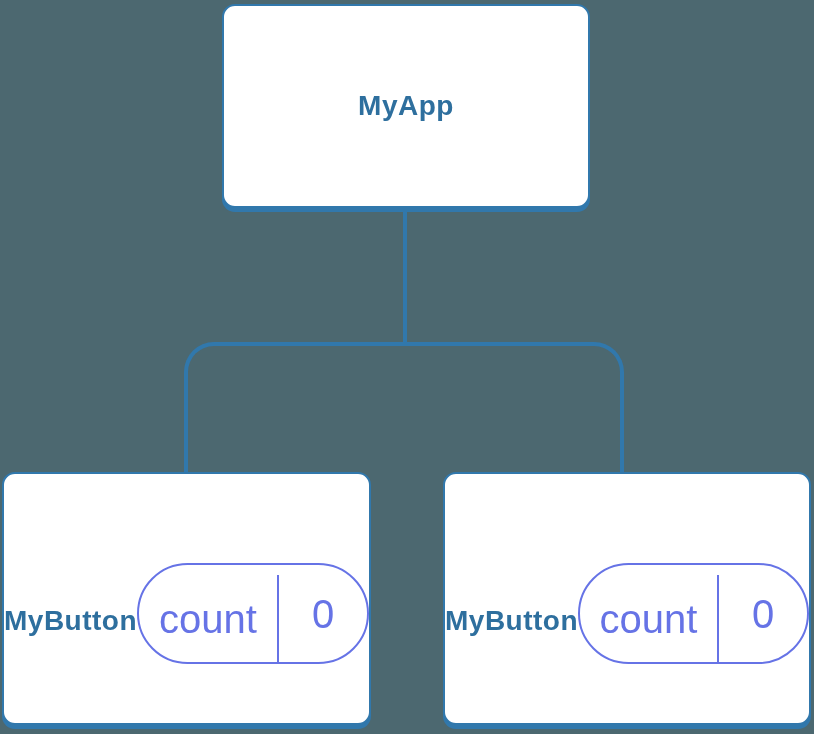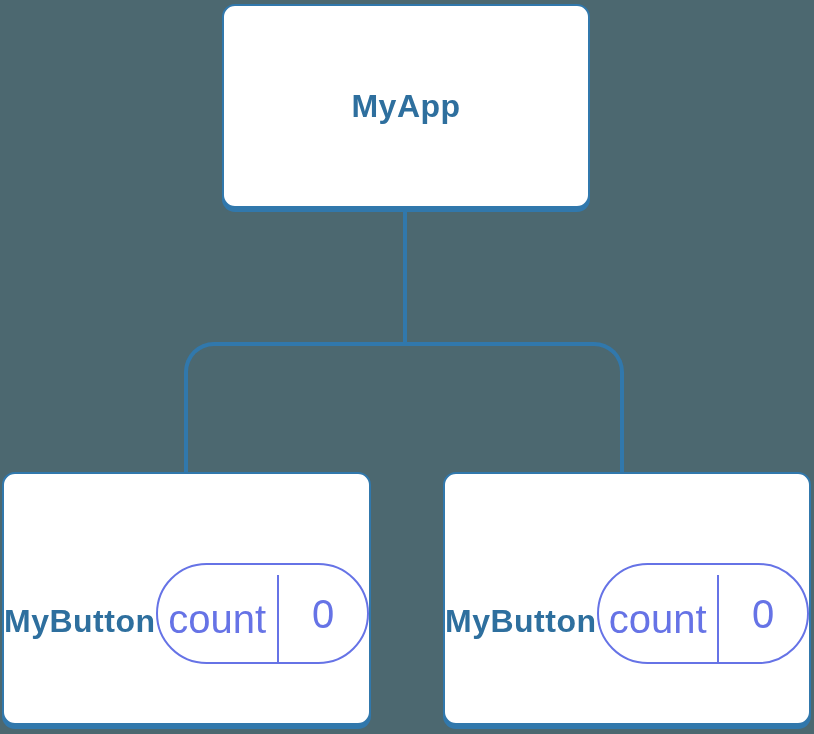--- a/index.html
+++ b/index.html
@@ -25,21 +25,21 @@
     border: 2px solid var(--line);
     border-radius: 13px;
     box-shadow: 0 4px 0 var(--line);
   }
   .root-card {
     left: 222px; top: 4px;
     width: 368px; height: 204px;
     display: flex; align-items: center; justify-content: center;
   }
   .component-title {
-    font-size: 32px;
+    font-size: 28px;
     font-weight: 700;
     letter-spacing: 0.5px;
     color: var(--title-text);
     line-height: 1;
   }
   .stem {
     position: absolute;
     left: 403px; top: 210px;
     width: 4px; height: 134px;
     background: var(--line);

